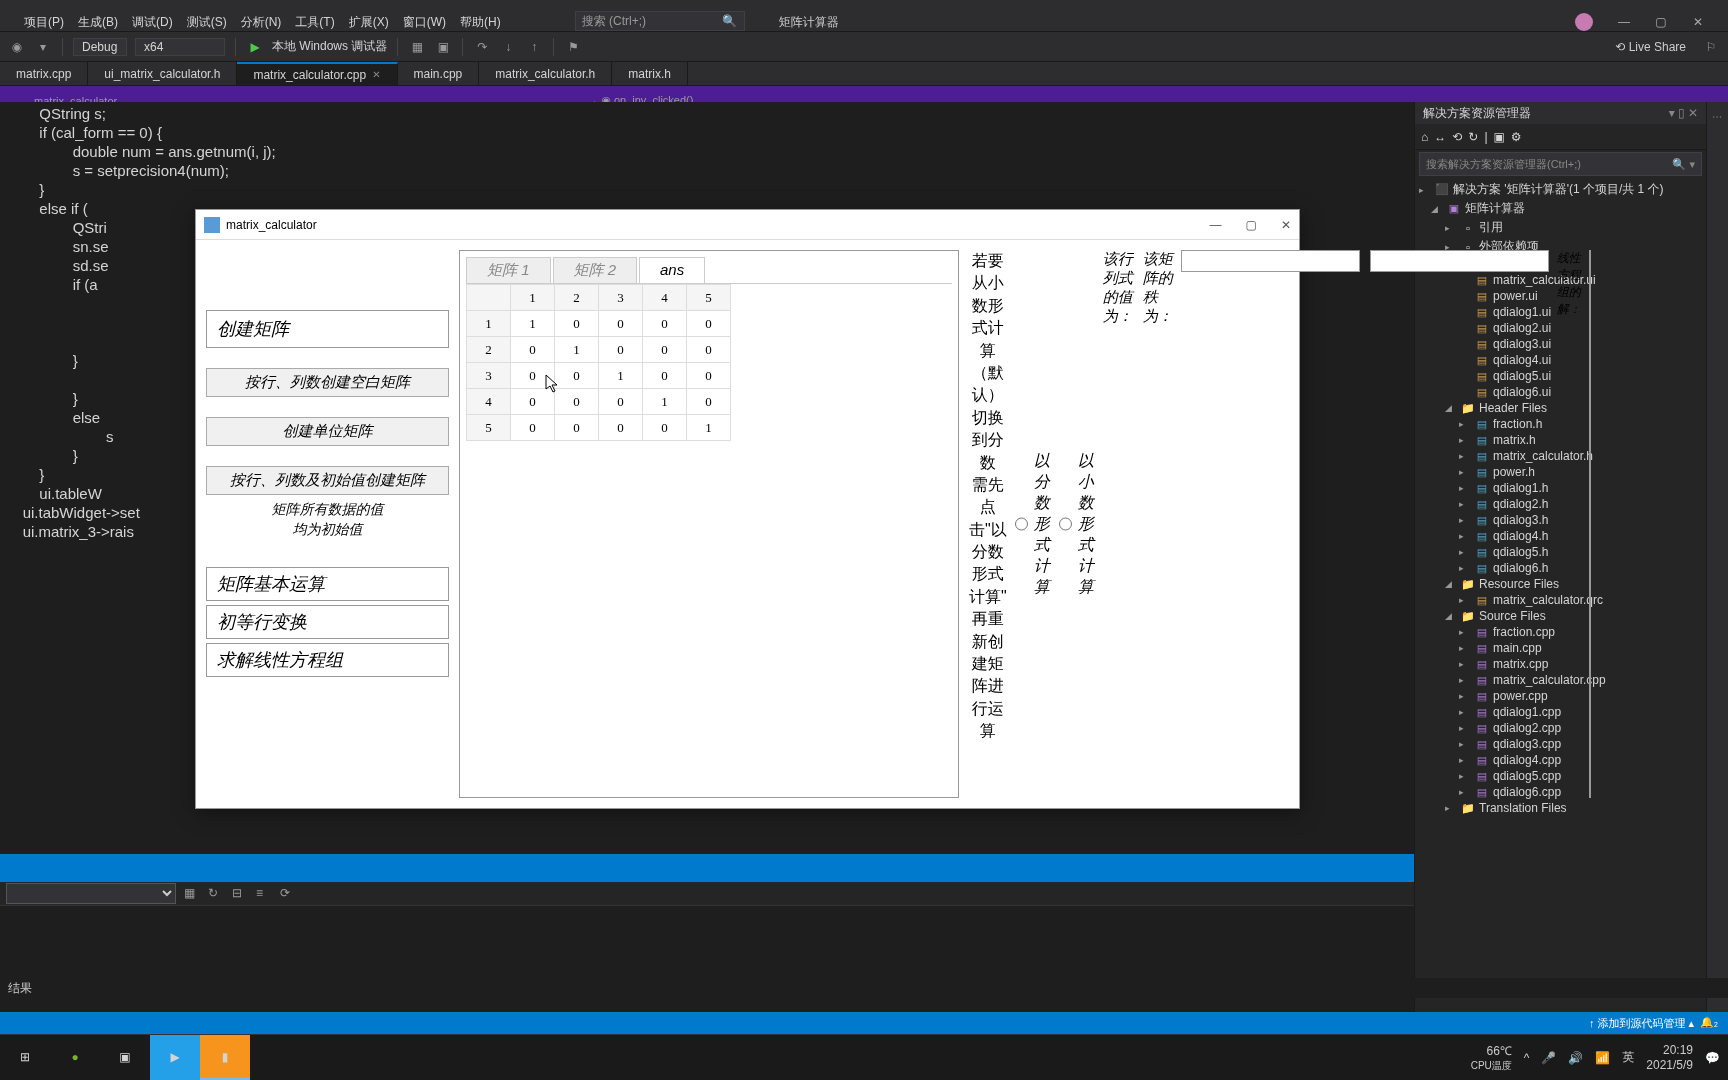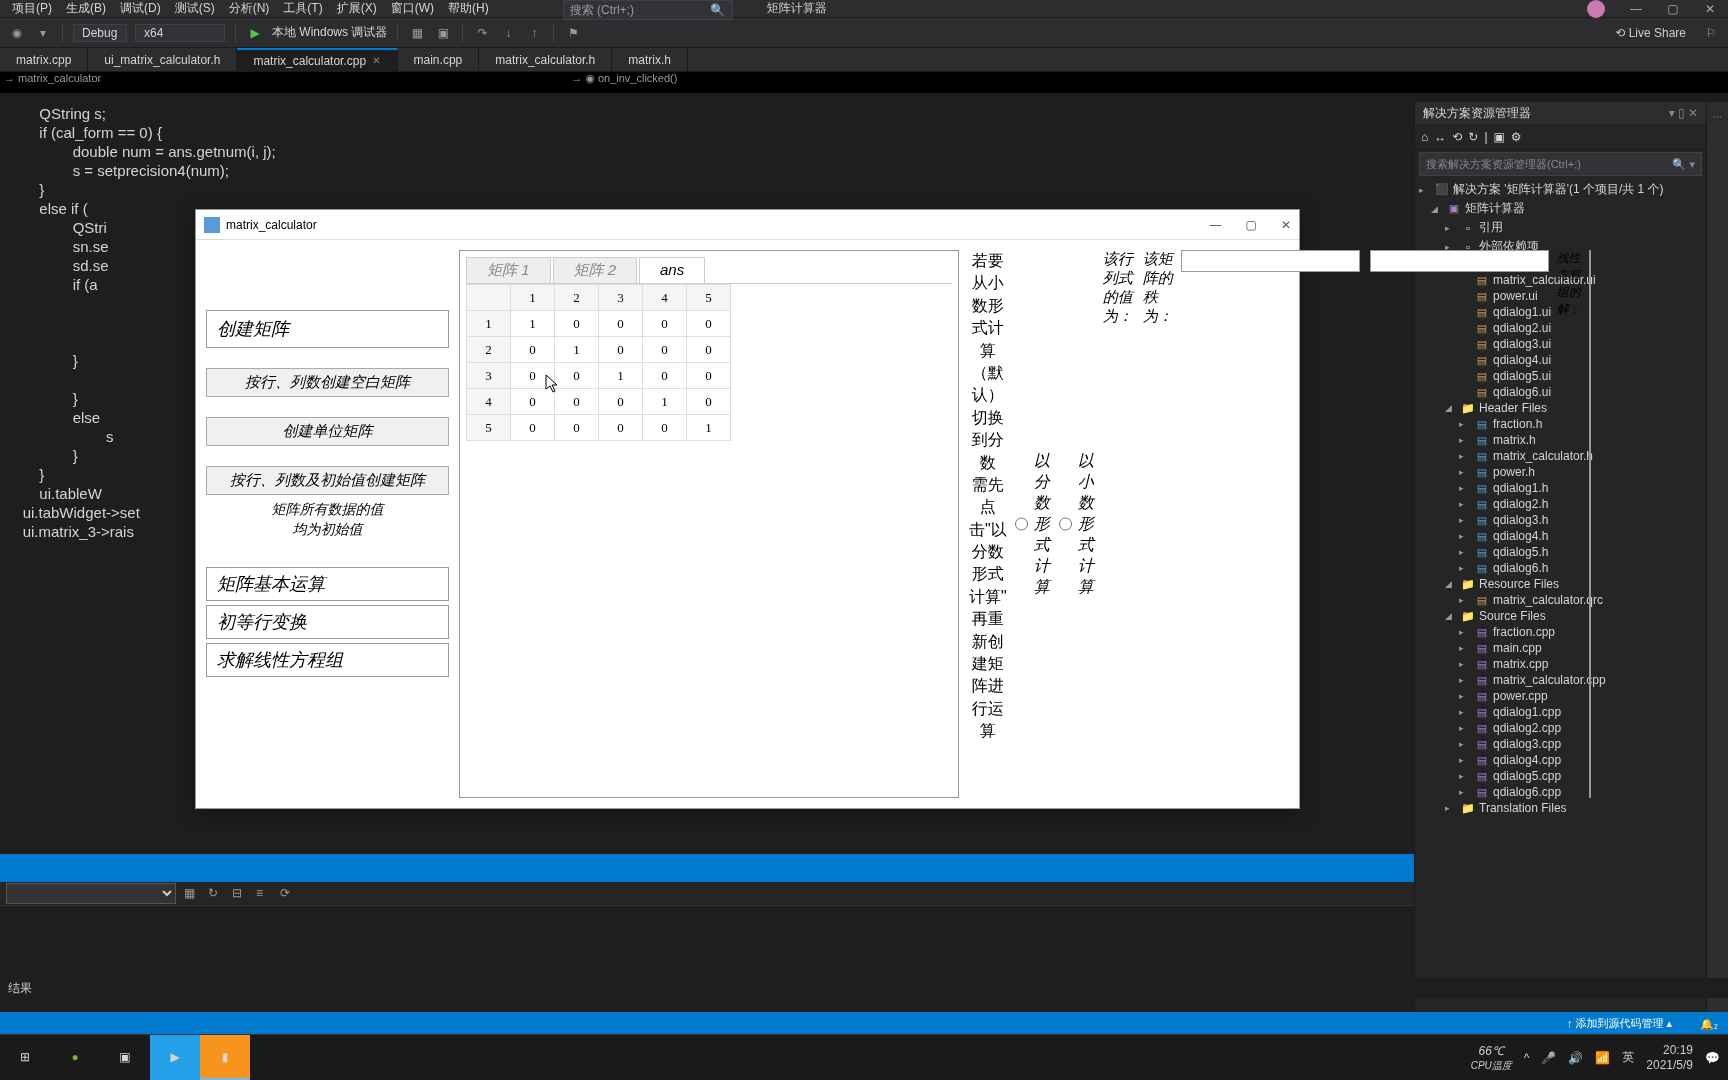--- a/index.html
+++ b/index.html
@@ -1,19 +1,19 @@
 <!DOCTYPE html>
 <html><head>
   <meta charset="utf-8">
   <style>
     * { margin: 0; padding: 0; box-sizing: border-box; font-family: "Microsoft YaHei", sans-serif; }
     body { background: #1e1e1e; color: #d4d4d4; font-size: 12px; overflow: hidden; width: 1728px; height: 1080px; position: relative; }
     
     
-    .menu-bar { height: 18px; background: #2d2d30; display: flex; align-items: flex-start; padding: 0 12px; gap: 14px; border-bottom: 1px solid #1a1a1a; }
+    .menu-bar { height: 32px; background: #2d2d30; display: flex; align-items: flex-end; padding: 0 24px; gap: 14px; border-bottom: 1px solid #1a1a1a; }
     .menu-item { cursor: pointer; }
     .search-box { margin-left: 60px; background: #333337; border: 1px solid #3f3f46; width: 170px; height: 20px; display: flex; align-items: center; padding: 0 6px; color: #999; }
     .search-box .mag { margin-left: auto; }
     .btn-lbl { margin-left: 20px; color: #ccc; }
     .win-controls { margin-left: auto; display: flex; gap: 25px; align-items: center; }
     .avatar { width: 18px; height: 18px; border-radius: 50%; background: #c77bb3; }
     .wc { width: 12px; text-align: center; color: #aaa; cursor: pointer; }
     
     
     .toolbar { height: 30px; background: #2d2d30; display: flex; align-items: center; padding: 0 8px; gap: 8px; border-bottom: 1px solid #1a1a1a; }
@@ -23,21 +23,21 @@
     .play { color: #4ec94e; }
     .live-share { margin-left: auto; margin-right: 8px; color: #ccc; }
     
     
     .tab-row { height: 24px; background: #2d2d30; display: flex; align-items: stretch; border-bottom: 1px solid #1a1a1a; }
     .tab { padding: 3px 16px; border-right: 1px solid #1a1a1a; cursor: pointer; display: flex; align-items: center; gap: 6px; }
     .tab.active { background: #1e1e1e; border-top: 2px solid #007acc; }
     .tab .x { color: #888; font-size: 10px; }
     
     
-    .breadcrumb { height: 22px; background: #000000; display: flex; align-items: flex-start; padding: 0 4px; gap: 10px; font-size: 11px; color: #999; border-bottom: 1px solid #1a1a1a; }
+    .breadcrumb { height: 22px; background: #4c1d95; display: flex; align-items: flex-end; padding: 0 20px; gap: 10px; font-size: 11px; color: #999; border-bottom: 1px solid #1a1a1a; }
     
     
     .main { position: absolute; top: 102px; left: 0; right: 0; bottom: 36px; display: flex; }
     .editor-col { flex: 1; position: relative; }
     .code-area { position: absolute; top: 0; left: 0; right: 0; bottom: 200px; background: #1e1e1e; padding: 2px 0 0 6px; font-family: Consolas, monospace; font-size: 15px; line-height: 19px; white-space: pre; overflow: hidden; }
     
     
     .output-panel { position: absolute; bottom: 0; left: 0; right: 0; height: 190px; border-top: 2px solid #007acc; background: #1e1e1e; }
     .output-header { height: 26px; background: #007acc; display: flex; align-items: center; padding: 0 6px; }
     .output-tabs { height: 24px; background: #252526; display: flex; align-items: center; gap: 8px; padding: 0 6px; border-bottom: 1px solid #333; }
@@ -59,21 +59,21 @@
     .ico-sol { color: #b180d7; }
     .indent-1 { padding-left: 16px; }
     .indent-2 { padding-left: 30px; }
     .indent-3 { padding-left: 44px; }
     .rp-bottom-tabs { height: 22px; background: #2d2d30; display: flex; border-top: 1px solid #1a1a1a; }
     .rp-bt { padding: 3px 10px; border-right: 1px solid #1a1a1a; font-size: 11px; }
     .rp-bt.active { background: #007acc; color: #fff; }
     
     
     .status-bar { position: absolute; bottom: 0; left: 0; right: 0; height: 22px; background: #007acc; display: flex; align-items: center; padding: 0 10px; color: #fff; font-size: 11px; }
-    .status-r { margin-left: auto; display: flex; gap: 28px; align-items: flex-end; }
+    .status-r { margin-left: auto; display: flex; gap: 6px; align-items: flex-start; }
     
     
     .dialog { position: absolute; top: 209px; left: 195px; width: 1105px; height: 600px; background: #f0f0f0; border: 1px solid #999; box-shadow: 0 4px 20px rgba(0,0,0,0.4); display: flex; flex-direction: column; color: #000; font-family: "KaiTi","STKaiti",serif; }
     .dlg-title { height: 30px; background: #fff; display: flex; align-items: center; padding: 0 8px; border-bottom: 1px solid #ddd; font-family: "Microsoft YaHei"; font-size: 12px; }
     .dlg-ico { width: 16px; height: 16px; background: #5b9bd5; margin-right: 6px; }
     .dlg-wc { margin-left: auto; display: flex; gap: 24px; color: #555; }
     .dlg-body { flex: 1; background: #fff; display: flex; padding: 10px; gap: 10px; }
     .dlg-left { width: 280px; display: flex; flex-direction: column; gap: 2px; }
     .tbox { border: 1px solid #999; padding: 6px 10px; margin-top: 60px; font-size: 18px; font-style: italic; }
     .tbox2 { border: 1px solid #999; padding: 4px 10px; font-size: 18px; font-style: italic; margin-top: 2px; }
@@ -562,21 +562,21 @@
 
 <div class="taskbar">
   <div class="tb-left">
     <div class="tb-app">⊞</div>
     <div class="tb-app" style="color:#7bb32e;">●</div>
     <div class="tb-app">▣</div>
     <div class="tb-app" style="background:#23a0e8;">▶</div>
     <div class="tb-app active" style="background:#f7941e;">▮</div>
   </div>
   <div class="tb-right">
-    <div style="text-align:center;font-style:italic;">
+    <div style="text-align:right;">
       <div>66℃</div>
       <div style="font-size:10px;">CPU温度</div>
     </div>
     <span>^</span>
     <span>🎤</span>
     <span>🔊</span>
     <span>📶</span>
     <span>英</span>
     <div class="tb-time">
       <div>20:19</div>

